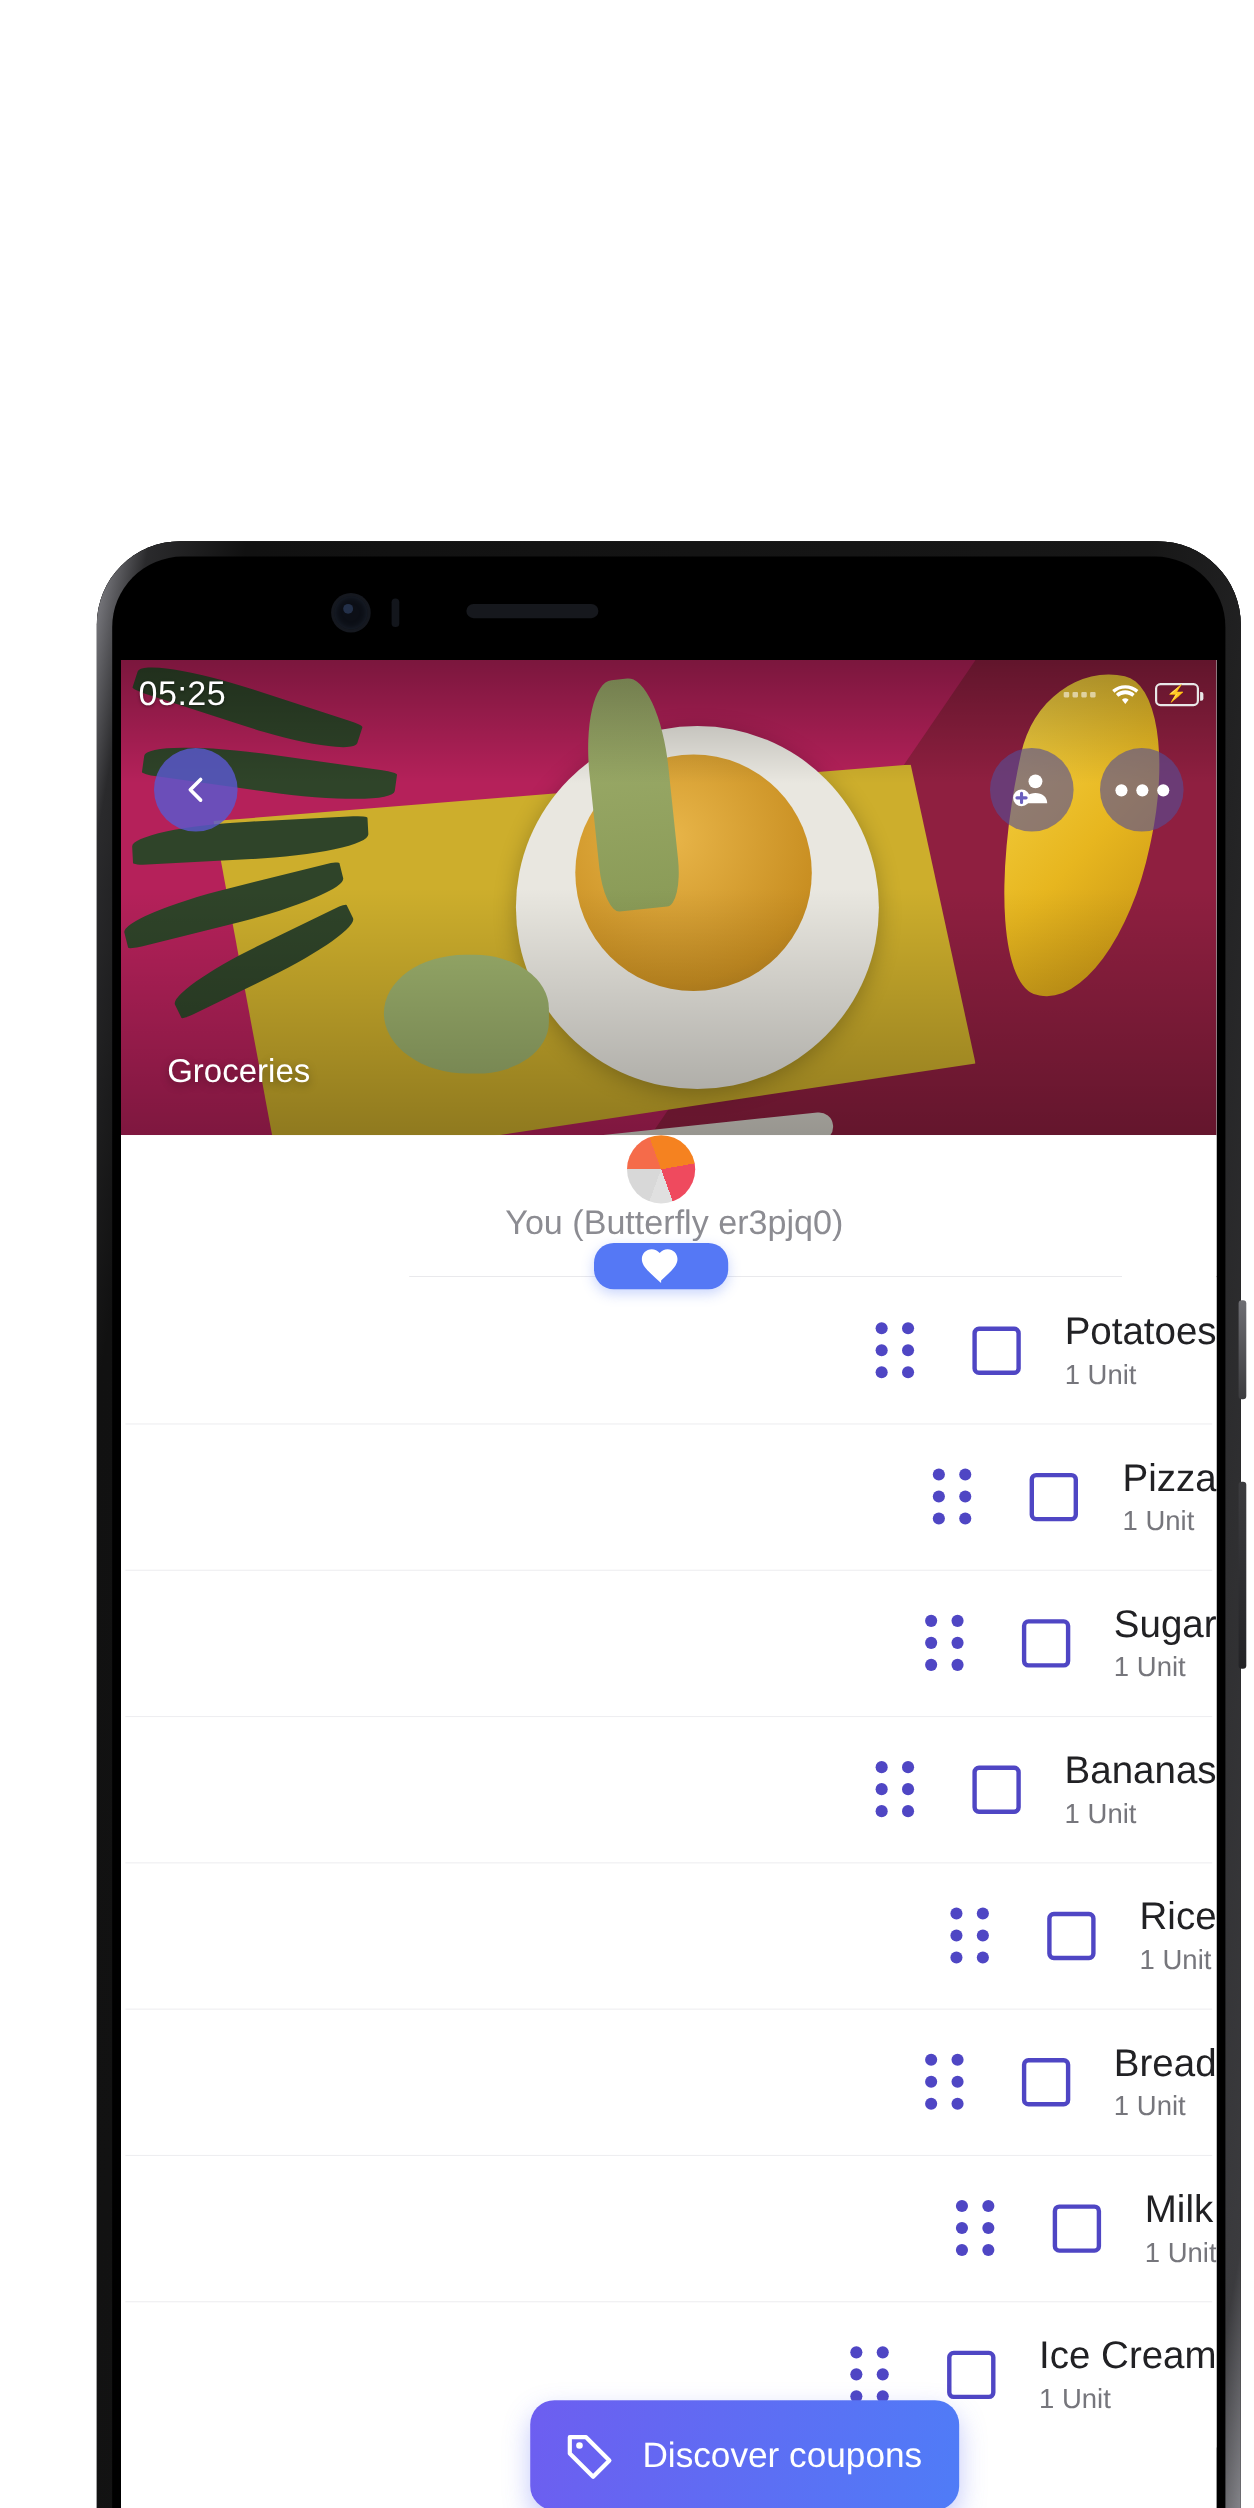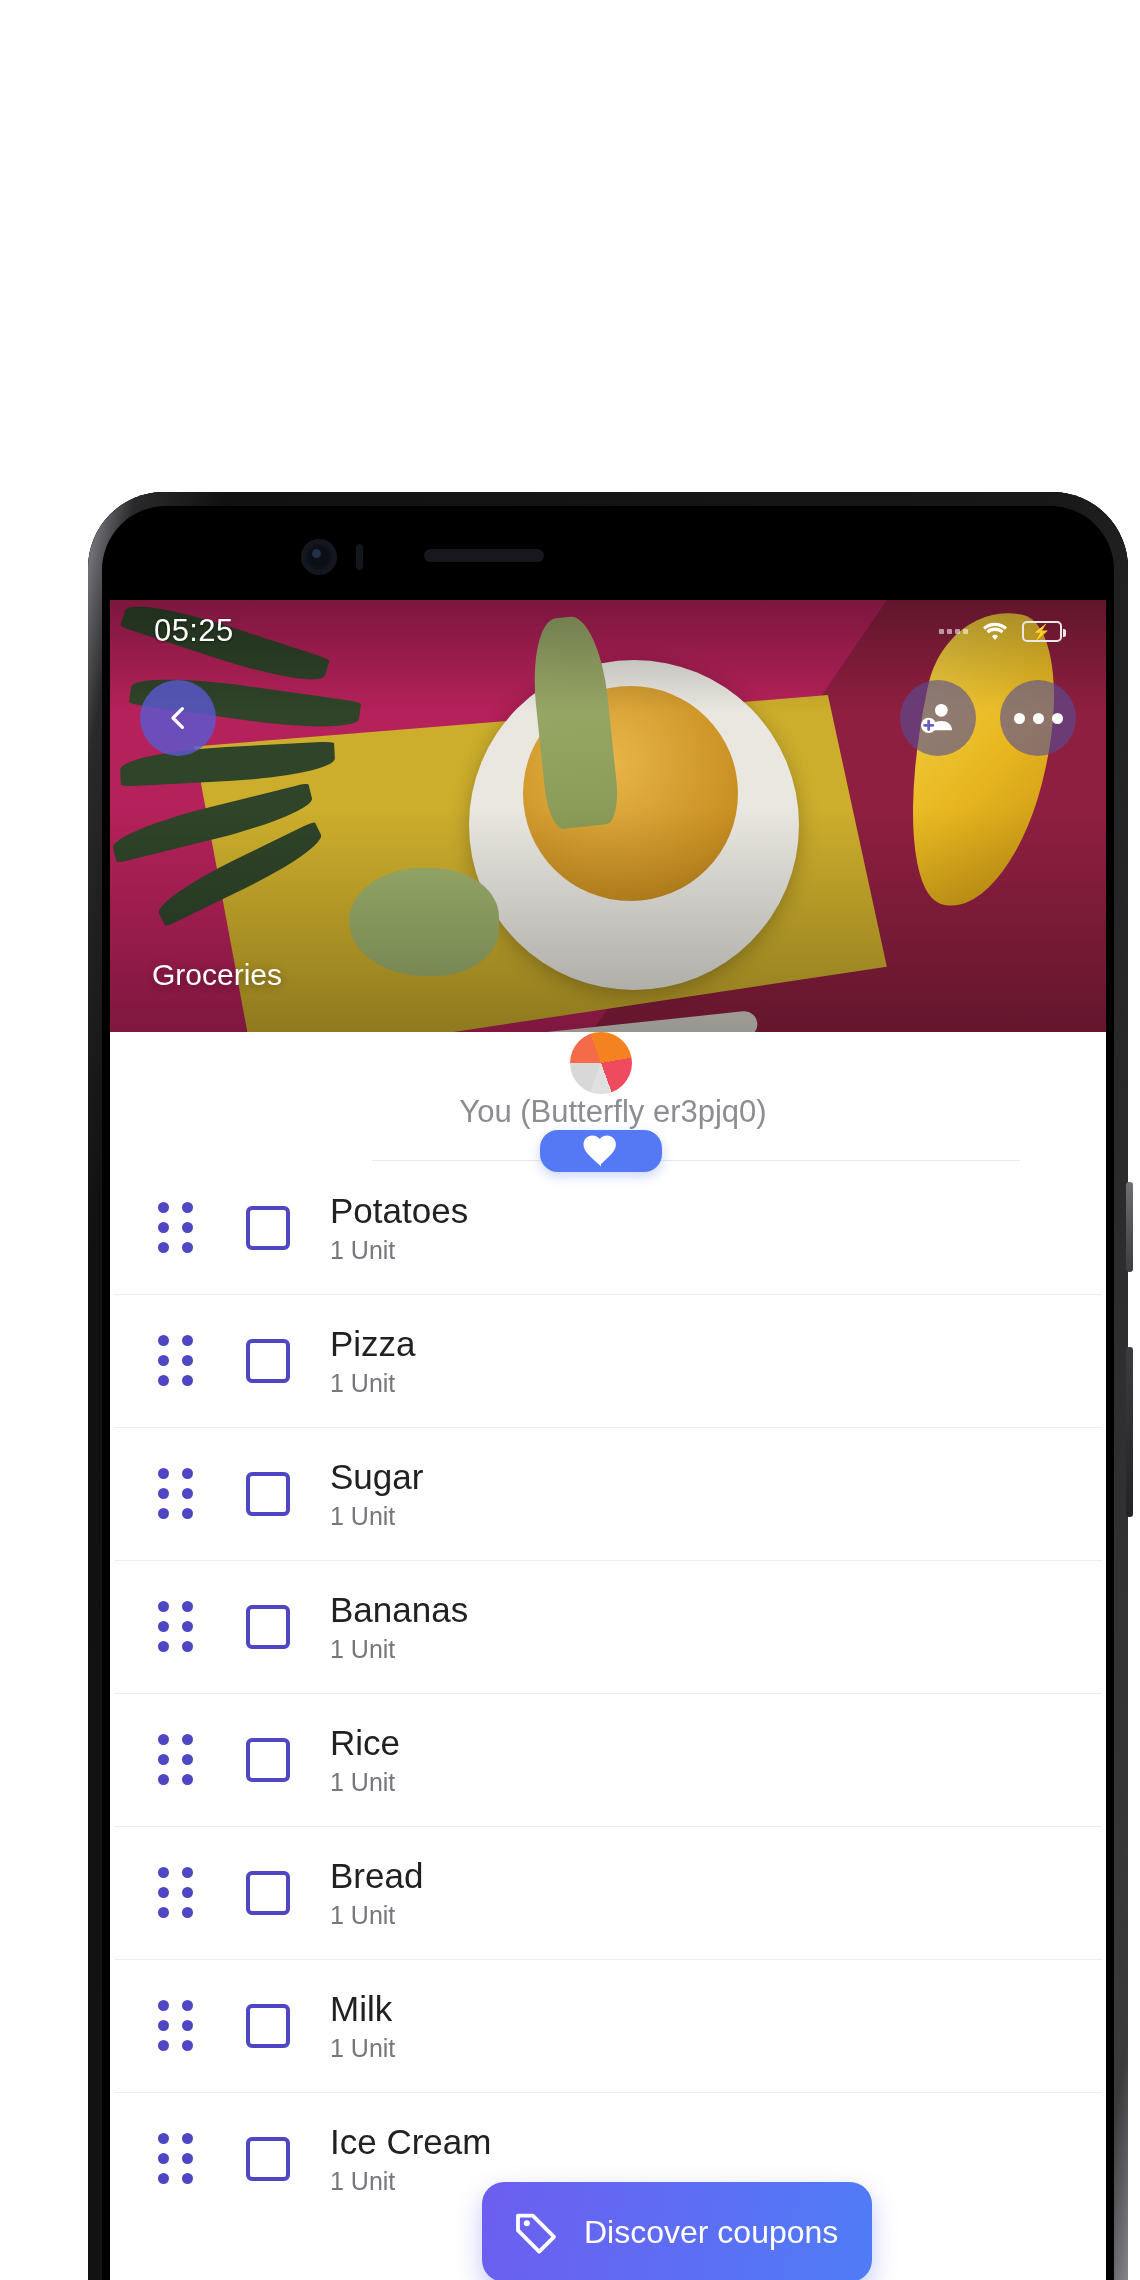--- a/index.html
+++ b/index.html
@@ -132,21 +132,21 @@
   }
   .hero-shade {
     position: absolute; inset: 0;
     background: linear-gradient(180deg, rgba(0,0,0,.32) 0%, rgba(0,0,0,0) 26%, rgba(0,0,0,0) 48%, rgba(0,0,0,.30) 100%);
   }
 
   
   .statusbar {
     position: absolute; left: 0; top: 0; width: 100%; height: 62px;
     display: flex; align-items: center; justify-content: space-between;
-    padding: 0 44px; color: #fff; z-index: 4;
+    padding: 0 16px; color: #fff; z-index: 4;
   }
   .clock { font-size: 31px; font-weight: 500; letter-spacing: .4px; text-shadow: 0 1px 3px rgba(0,0,0,.45); }
   .status-icons { display: flex; align-items: center; gap: 13px; }
   .dots-sig { display: flex; gap: 3px; align-items: flex-end; opacity: .55; }
   .dots-sig i { display: block; width: 5px; height: 5px; background: #fff; border-radius: 1px; }
   .wifi { width: 28px; height: 21px; }
   .battery {
     position: relative; width: 40px; height: 21px; border: 2px solid #e8e8e8;
     border-radius: 5px; padding: 2px;
   }
@@ -199,21 +199,21 @@
   }
   .heart { width: 42px; height: 42px; fill: #fff; }
   .owner-divider {
     height: 1px; background: #e9e9ec; margin: 0 86px 0 262px;
   }
 
   
   .items { background: #fff; }
   .item {
     position: relative; display: flex; align-items: center;
-    height: 133px; padding-left: 16px;
+    height: 133px; padding-left: 16px; justify-content: flex-end;
   }
   .item + .item::before {
     content: ""; position: absolute; left: 4px; right: 4px; top: 0; height: 1px; background: #eeeef1;
   }
   .drag {
     width: 36px; height: 46px; flex: 0 0 36px; margin-left: 32px;
     display: grid; grid-template-columns: repeat(2, 12px); grid-template-rows: repeat(3, 12px);
     gap: 8px 12px; align-content: center;
   }
   .drag i { width: 11px; height: 11px; border-radius: 50%; background: #4f46c4; display: block; }

